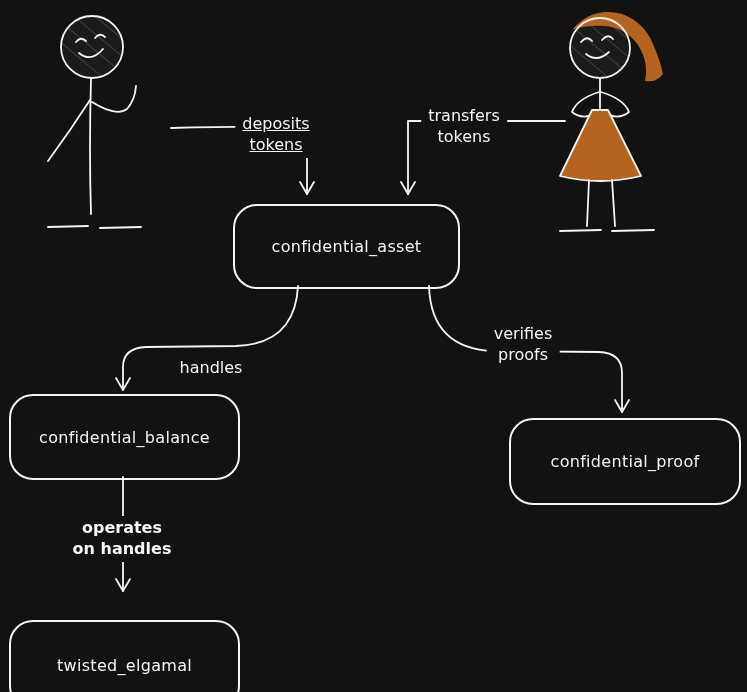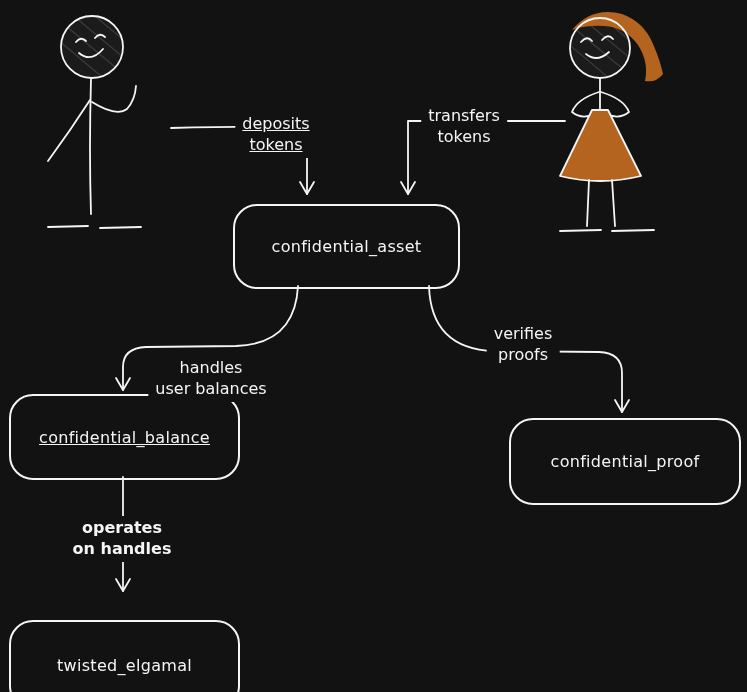--- a/index.html
+++ b/index.html
@@ -98,21 +98,21 @@
 
       <path class="stroke" d="M123 477 L 123 591"></path>
       <path class="stroke" d="M123 591 l -7 -12 M123 591 l 7 -12"></path>
     </g>
   </svg>
 
   <div class="node" style="left:233px;top:204px;width:223px;height:81px;">
     <span>confidential_asset</span>
   </div>
 
-  <div class="node" style="left:9px;top:394px;width:227px;height:82px;text-decoration:underline;">
+  <div class="node" style="left:9px;top:394px;width:227px;height:82px;">
     <span>confidential_balance</span>
   </div>
 
   <div class="node" style="left:509px;top:418px;width:228px;height:83px;">
     <span>confidential_proof</span>
   </div>
 
   <div class="node" style="left:9px;top:597px;width:227px;height:86px;margin-top:23px;">
     <span>twisted_elgamal</span>
   </div>
@@ -122,21 +122,20 @@
     <span class="lbl-line">tokens</span>
   </div>
 
   <div class="edge-label" style="left:426px;top:104px;margin-left:38px;">
     <span class="lbl-line">transfers</span>
     <span class="lbl-line">tokens</span>
   </div>
 
   <div class="edge-label" style="left:211px;top:318px;margin-top:38px;">
     <span class="lbl-line">handles</span>
-    <span class="lbl-line">user balances</span>
   </div>
 
   <div class="edge-label" style="left:523px;top:322px;">
     <span class="lbl-line">verifies</span>
     <span class="lbl-line">proofs</span>
   </div>
 
   <div class="edge-label" style="left:122px;top:516px;font-weight:bold;">
     <span class="lbl-line">operates</span>
     <span class="lbl-line">on handles</span>

